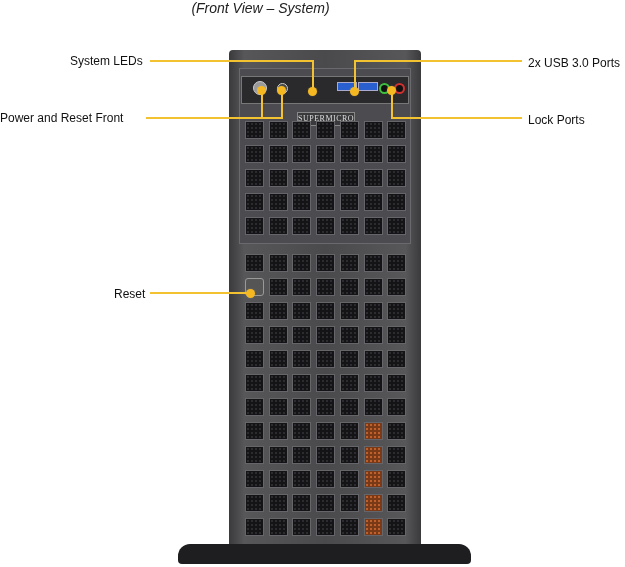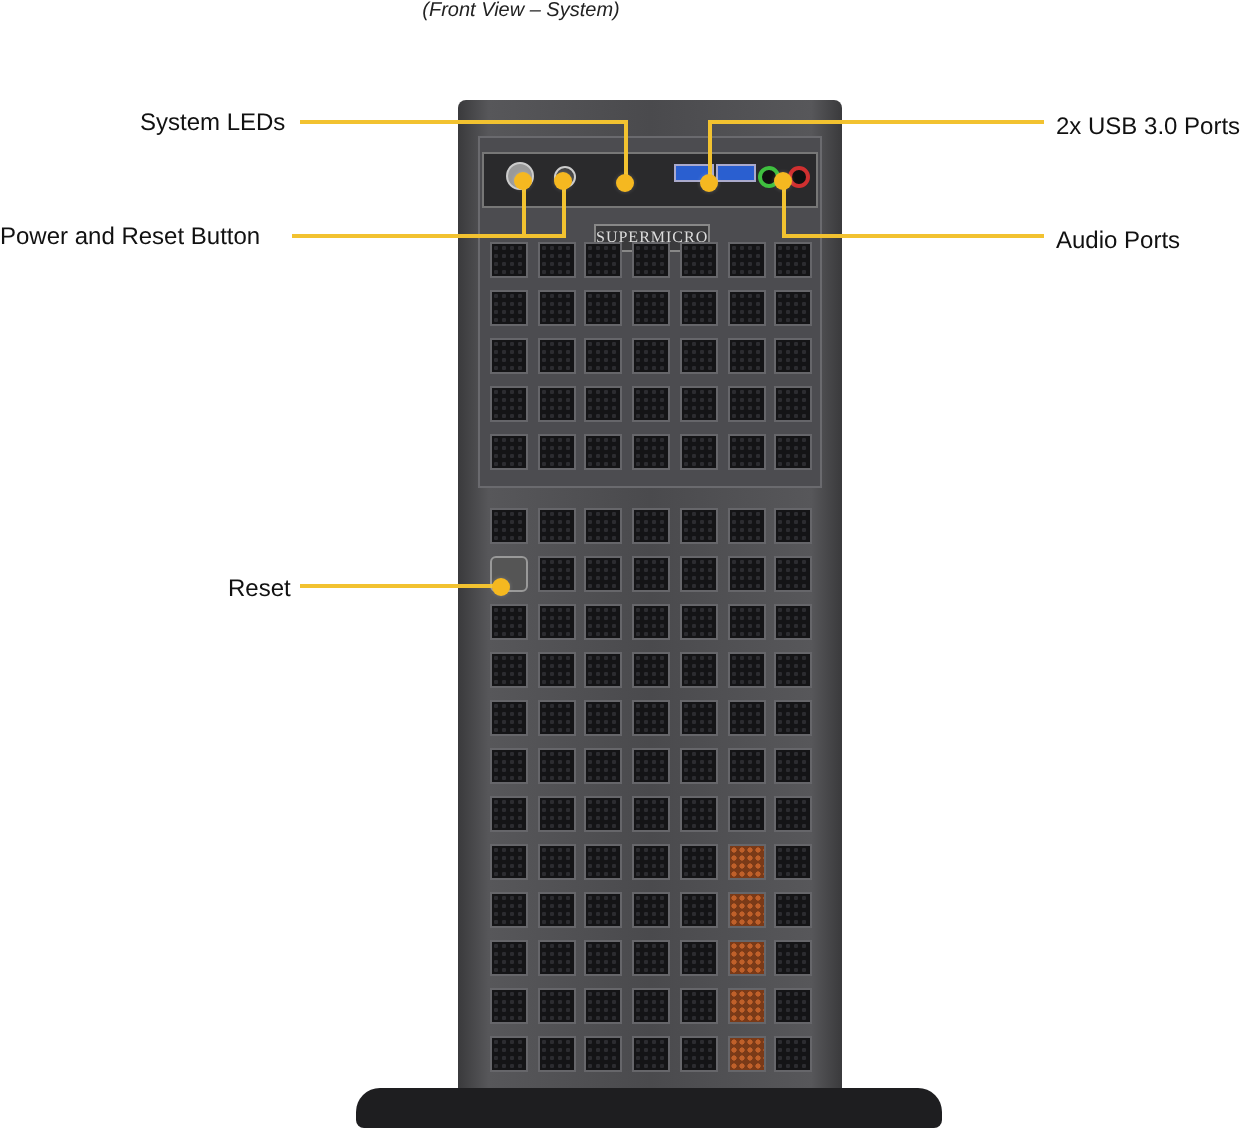--- a/index.html
+++ b/index.html
@@ -1,17 +1,17 @@
 <!DOCTYPE html>
 <html><head>
 <meta charset="utf-8">
 <style>
   html, body { margin:0; padding:0; background:#ffffff; }
   body { width:625px; height:567px; position:relative; overflow:hidden; font-family:"Liberation Sans", sans-serif; }
-  .caption { position:absolute; left:0; width:521px; top:0; text-align:center; font-style:italic; font-size:10px; color:#222; }
+  .caption { position:absolute; left:0; width:521px; top:0; text-align:center; font-style:italic; font-size:14px; color:#222; }
   .chassis { position:absolute; left:229px; top:50px; width:192px; height:496px; background:linear-gradient(90deg,#3a3a3c 0%,#57575a 8%,#4a4a4d 50%,#57575a 92%,#3a3a3c 100%); border-radius:4px 4px 0 0; }
   .top-bezel { position:absolute; left:10px; top:18px; width:172px; height:176px; border:1px solid #6a6a6e; background:#4c4c50; box-sizing:border-box; }
   .io-panel { position:absolute; left:12px; top:26px; width:168px; height:28px; background:#2a2a2c; border:1px solid #777; box-sizing:border-box; }
   .logo { position:absolute; left:68px; top:62px; width:56px; height:12px; background:#3a3a3c; border:1px solid #888; color:#ddd; font-family:"Liberation Serif", serif; font-size:8px; line-height:12px; text-align:center; letter-spacing:0.5px; }
   .cell { position:absolute; width:19px; height:18px; background:#141416; border:1px solid #66666a; box-sizing:border-box; background-image:radial-gradient(#2c2c30 1px, transparent 1.2px); background-size:4px 4px; }
   .cell.warm { background-color:#7a3a18; background-image:radial-gradient(#c0602a 1.2px, transparent 1.4px); background-size:4px 4px; }
   .base { position:absolute; left:178px; top:544px; width:293px; height:20px; background:#1e1e20; border-radius:12px 12px 4px 4px; }
   .label { position:absolute; font-size:12px; color:#111; white-space:nowrap; }
   .line { position:absolute; background:#f2c230; }
   .vline { position:absolute; background:#f2c230; width:2px; }
@@ -161,32 +161,32 @@
 <div class="jack" style="left:394px;top:83px;border-color:#d03030;"></div>
 <div class="lock"></div>
 
 <div class="base"></div>
 
 <div class="label" style="left:70px;top:54px;">System LEDs</div>
 <div class="line" style="left:150px;top:60px;width:163px;height:2px;"></div>
 <div class="vline" style="left:312px;top:60px;height:31px;"></div>
 <div class="dot" style="left:308px;top:87px;"></div>
 
-<div class="label" style="left:0px;top:111px;">Power and Reset Button</div>
+<div class="label" style="left:0px;top:111px;">Power and Reset Front</div>
 <div class="line" style="left:146px;top:117px;width:137px;height:2px;"></div>
 <div class="vline" style="left:261px;top:90px;height:28px;"></div>
 <div class="vline" style="left:281px;top:90px;height:28px;"></div>
 <div class="dot" style="left:257px;top:86px;"></div>
 <div class="dot" style="left:277px;top:86px;"></div>
 
 <div class="label" style="left:528px;top:56px;">2x USB 3.0 Ports</div>
 <div class="line" style="left:354px;top:60px;width:168px;height:2px;"></div>
 <div class="vline" style="left:354px;top:60px;height:31px;"></div>
 <div class="dot" style="left:350px;top:87px;"></div>
 
-<div class="label" style="left:528px;top:113px;">Audio Ports</div>
+<div class="label" style="left:528px;top:113px;">Lock Ports</div>
 <div class="line" style="left:391px;top:117px;width:131px;height:2px;"></div>
 <div class="vline" style="left:391px;top:90px;height:28px;"></div>
 <div class="dot" style="left:387px;top:86px;"></div>
 
 <div class="label" style="left:114px;top:287px;">Reset</div>
 <div class="line" style="left:150px;top:292px;width:100px;height:2px;"></div>
 <div class="dot" style="left:246px;top:289px;"></div>
 
 </body></html>

